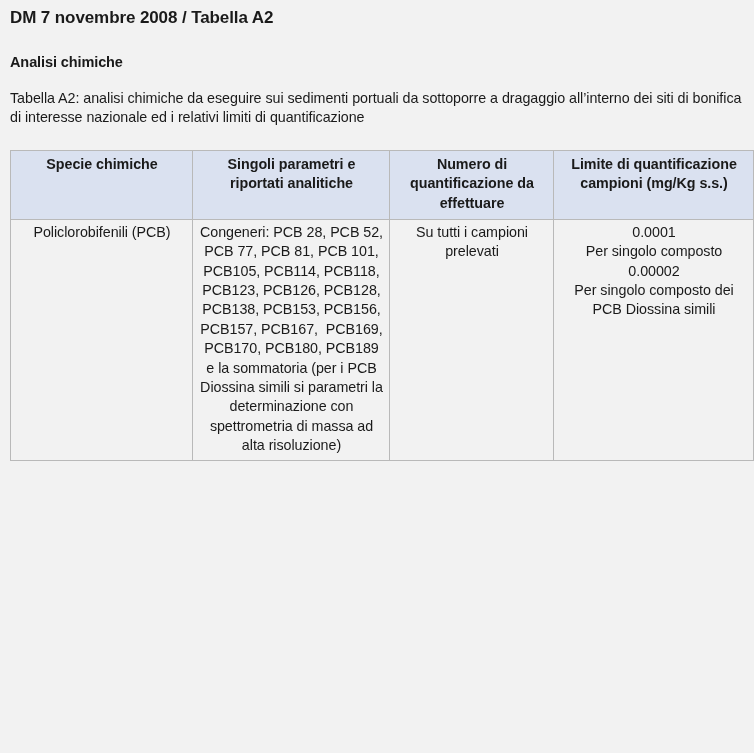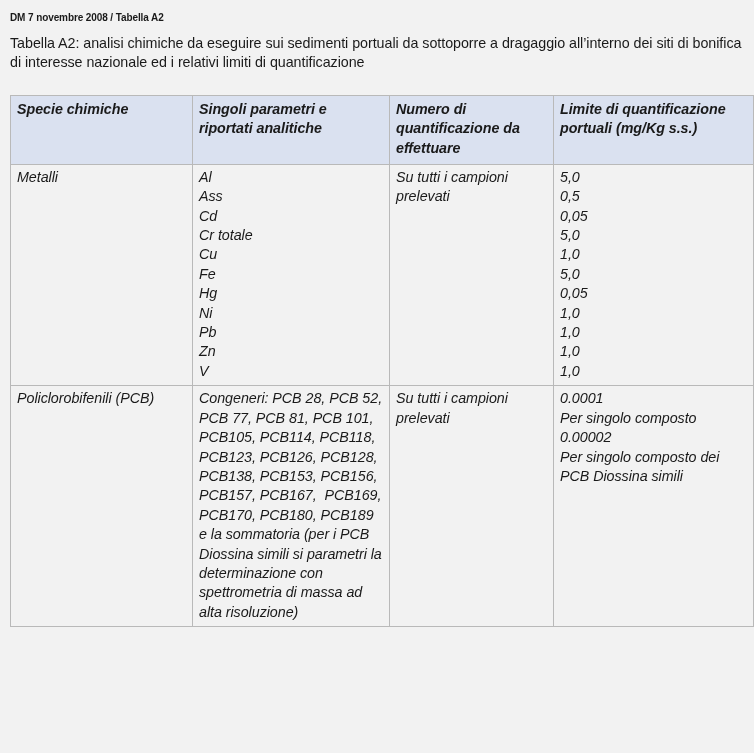--- a/index.html
+++ b/index.html
@@ -15,58 +15,57 @@
     overflow: hidden;
   }
   .page {
     position: relative;
     width: 754px;
     height: 753px;
     box-sizing: border-box;
     padding: 9px 8px 0 9px;
   }
   .doc-title {
-    font-size: 10px;
+    font-size: 17px;
     font-weight: bold;
     line-height: 17px;
     margin: 0 0 0 1px;
     letter-spacing: -0.1px;
   }
   .section-title {
     font-size: 14.5px;
     font-weight: bold;
     line-height: 17px;
     margin: 28px 0 0 1px;
     letter-spacing: -0.1px;
   }
   .body-para {
     font-size: 14.3px;
     line-height: 19.4px;
     margin: 1px 1px 0 1px;
     letter-spacing: -0.05px;
   }
   .body-para.spaced {
-    margin-top: 8px;
+    margin-top: 18px;
   }
   table.a2 {
     border-collapse: collapse;
     width: 743px;
     margin-top: 22px;
     margin-left: 1px;
     table-layout: fixed;
   }
   table.a2 td, table.a2 th {
     border: 1px solid #b9b9b9;
     vertical-align: top;
     padding: 3px 5px 4px 6px;
     font-size: 14.3px;
     line-height: 19.4px;
-    text-align: left;
+    text-align: center;
     letter-spacing: -0.05px;
-    font-style: italic;
   }
   table.a2 thead th {
     background: #dae1f0;
     font-weight: bold;
     height: 60px;
     padding-top: 4px;
   }
   .col1 { width: 182px; }
   .col2 { width: 197px; }
   .col3 { width: 164px; }
@@ -75,66 +74,41 @@
     white-space: pre-wrap;
   }
 </style>
 </head>
 <body>
 
 <div class="page">
 
   <div class="doc-title">DM 7 novembre 2008 / Tabella A2</div>
 
+  <div class="section-title">Analisi chimiche</div>
 
 
   <div class="body-para spaced">Tabella A2: analisi chimiche da eseguire sui sedimenti portuali da sottoporre a dragaggio all’interno dei siti di bonifica di interesse nazionale ed i relativi limiti di quantificazione</div>
 
   <table class="a2">
     <colgroup>
       <col class="col1">
         <col class="col2">
         <col class="col3">
         <col class="col4">
     </colgroup>
     <thead>
       <tr>
         <th class="col1">Specie chimiche</th>
         <th class="col2">Singoli parametri e riportati analitiche</th>
         <th class="col3">Numero di quantificazione da effettuare</th>
-        <th class="col4">Limite di quantificazione portuali (mg/Kg s.s.)</th>
+        <th class="col4">Limite di quantificazione campioni (mg/Kg s.s.)</th>
       </tr>
     </thead>
     <tbody>
-      <tr>
-        <td class="col1 cell-wrap">Metalli</td>
-        <td class="col2 cell-wrap">Al
-Ass
-Cd
-Cr totale
-Cu
-Fe
-Hg
-Ni
-Pb
-Zn
-V</td>
-        <td class="col3 cell-wrap">Su tutti i campioni prelevati</td>
-        <td class="col4 cell-wrap">5,0
-0,5
-0,05
-5,0
-1,0
-5,0
-0,05
-1,0
-1,0
-1,0
-1,0</td>
-      </tr>
       <tr>
         <td class="col1 cell-wrap">Policlorobifenili (PCB)</td>
         <td class="col2 cell-wrap">Congeneri: PCB 28, PCB 52, PCB 77, PCB 81, PCB 101, PCB105, PCB114, PCB118, PCB123, PCB126, PCB128, PCB138, PCB153, PCB156, PCB157, PCB167,  PCB169, PCB170, PCB180, PCB189 e la sommatoria (per i PCB Diossina simili si parametri la determinazione con spettrometria di massa ad alta risoluzione)</td>
         <td class="col3 cell-wrap">Su tutti i campioni prelevati</td>
         <td class="col4 cell-wrap">0.0001
 Per singolo composto
 0.00002
 Per singolo composto dei PCB Diossina simili</td>
       </tr>
     </tbody>

